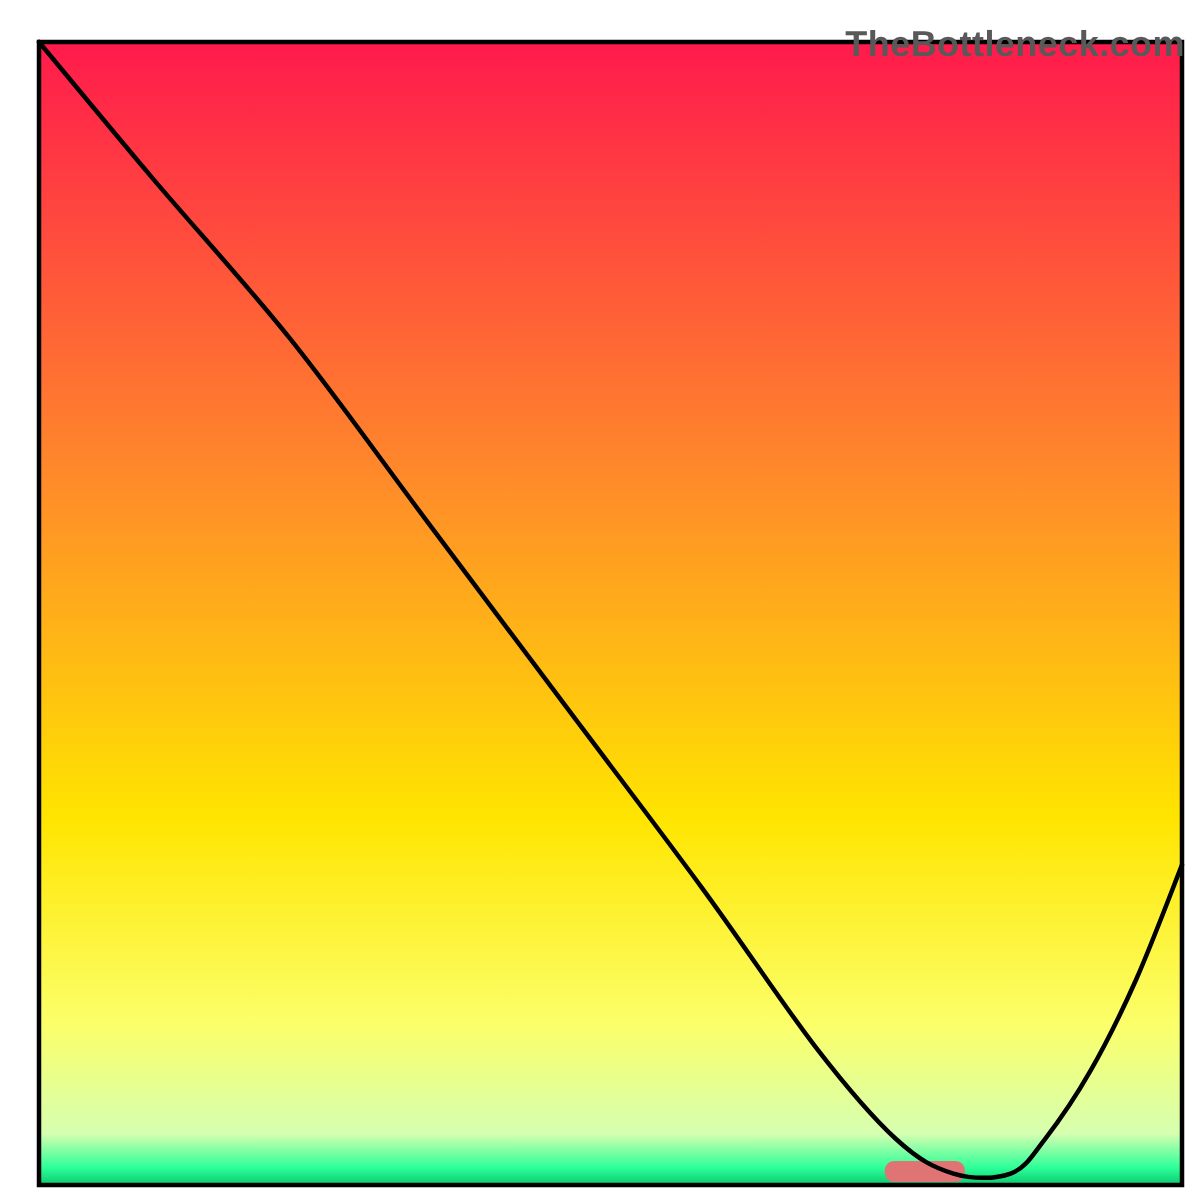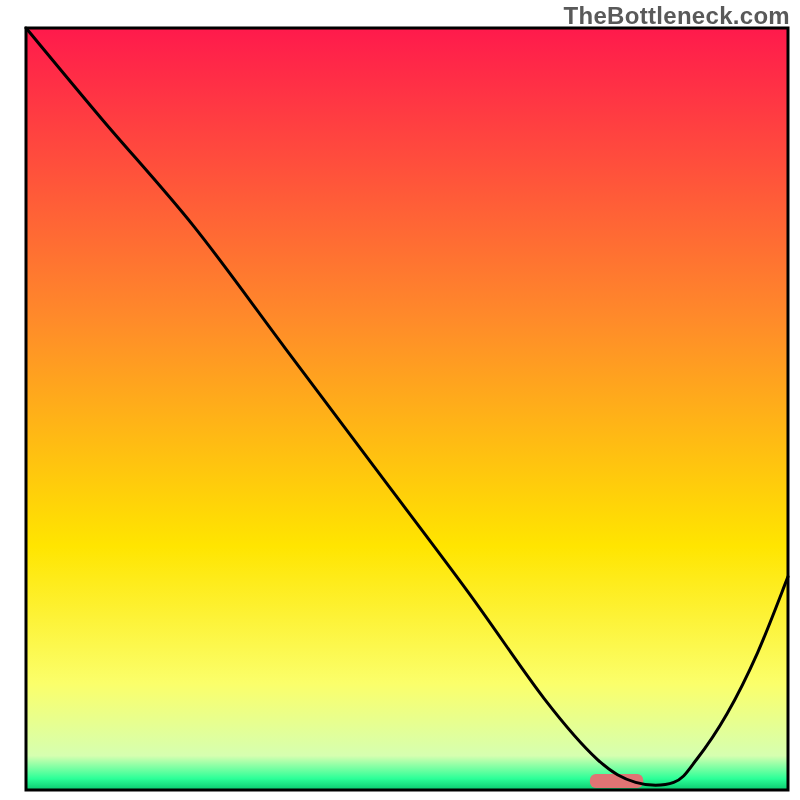--- a/index.html
+++ b/index.html
@@ -11,21 +11,21 @@
     font-family: Arial, Helvetica, sans-serif;
     overflow: hidden;
   }
   .stage {
     position: relative;
     width: 800px;
     height: 800px;
   }
   .watermark {
     position: absolute;
-    top: 2px;
+    top: 16px;
     right: 10px;
     font-size: 24px;
     font-weight: bold;
     color: #595959;
     letter-spacing: 0.3px;
   }
   svg {
     position: absolute;
     top: 0;
     left: 0;

